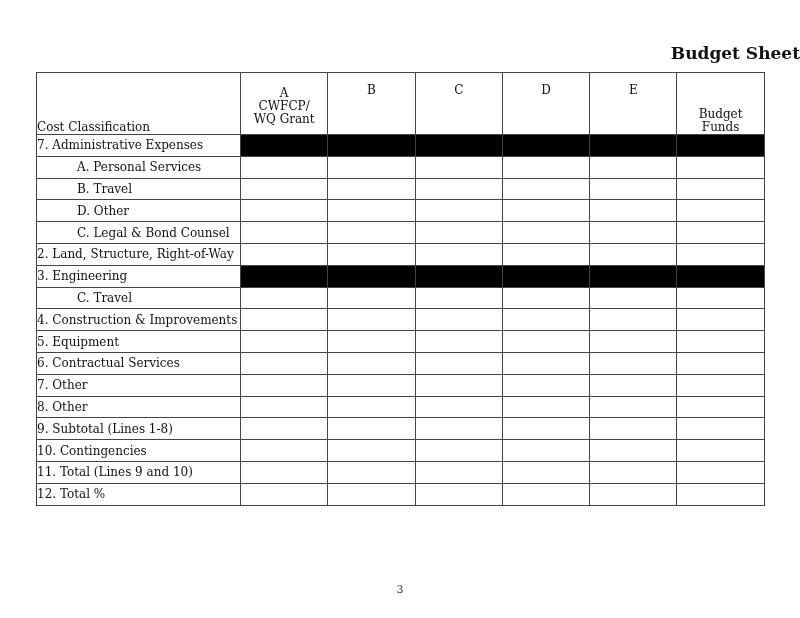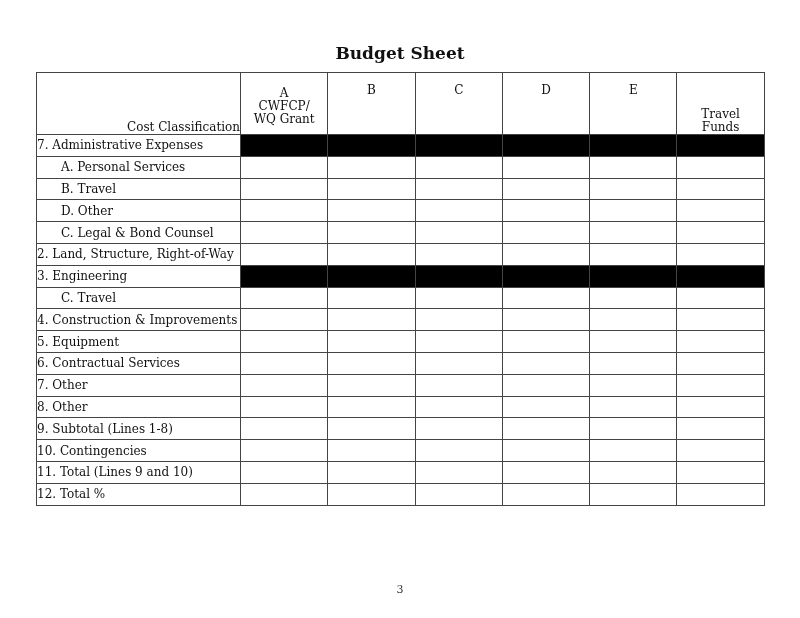--- a/index.html
+++ b/index.html
@@ -1,31 +1,31 @@
 <!DOCTYPE html>
 <html><head>
 <meta charset="utf-8">
 <style>
   html, body { margin:0; padding:0; background:#ffffff; }
   body { width:800px; height:618px; position:relative; overflow:hidden;
          font-family: "DejaVu Serif", "Liberation Serif", serif; color:#111; }
-  .title { position:absolute; top:43px; left:0; width:800px; text-align:center;
+  .title { position:absolute; top:43px; left:0; width:800px; text-align:right;
            font-size:17px; font-weight:bold; font-family:"DejaVu Serif", serif; }
   table.budget { position:absolute; left:36px; top:72px; border-collapse:collapse;
                  table-layout:fixed; width:728px; }
   table.budget td, table.budget th { border:1px solid #444; padding:0; font-weight:normal;
                  font-size:12px; height:20.8px; overflow:hidden; white-space:nowrap; }
   col.c0 { width:204px; } col.cx { width:87.3px; }
   th.hdr { height:65px; vertical-align:top; text-align:center; }
-  th.hdr0 { vertical-align:bottom; text-align:right; padding:0 0 2px 6px;margin-top:33px; }
+  th.hdr0 { vertical-align:bottom; text-align:left; padding:0 0 2px 6px;margin-top:33px; }
   .hletter { display:block; margin-top:13px; line-height:14px; }
   .hsub { display:block; margin-top:0; line-height:13px; }
   .hbottom { display:block; margin-top:22px; line-height:13px; }
   td.label { padding-left:6px; }
-  td.label.sub { padding-left:24px; }
+  td.label.sub { padding-left:40px; }
   tr.shaded td.val { background:#000; }
   .pagenum { position:absolute; top:583px; left:0; width:800px; text-align:center;
              font-size:11px; color:#333; }
 </style>
 </head>
 <body>
 
 <div class="title">Budget Sheet</div>
 
 <table class="budget">
@@ -51,21 +51,21 @@
       <th class="hdr">
         <span class="hletter" style="margin-top:10px">C</span>
       </th>
       <th class="hdr">
         <span class="hletter" style="margin-top:10px">D</span>
       </th>
       <th class="hdr">
         <span class="hletter" style="margin-top:10px">E</span>
       </th>
       <th class="hdr">
-        <span class="hbottom" style="margin-top:35px"><span>Travel</span><br><span>Funds</span></span>
+        <span class="hbottom" style="margin-top:35px"><span>Budget</span><br><span>Funds</span></span>
       </th>
     </tr>
   </thead>
   <tbody id="rows">
       <tr class="shaded">
         <td class="label">7. Administrative Expenses</td>
         <td class="val"></td>
         <td class="val"></td>
         <td class="val"></td>
         <td class="val"></td>

